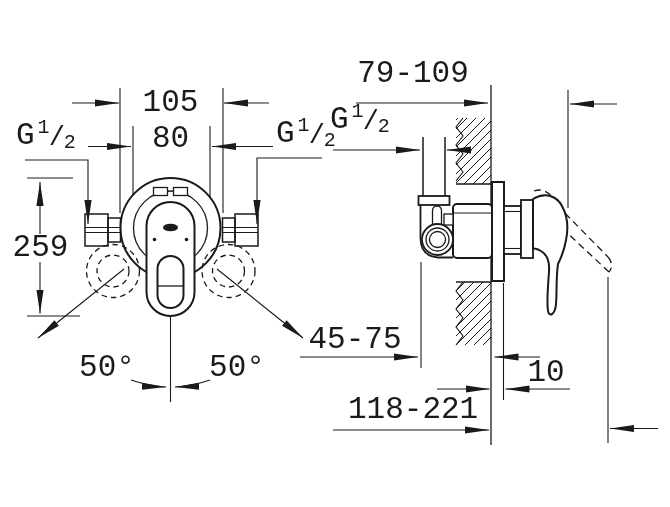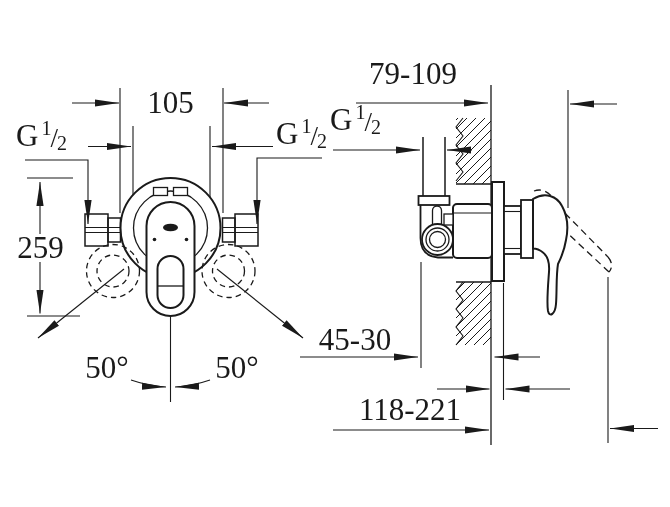--- a/index.html
+++ b/index.html
@@ -1,19 +1,19 @@
 <!DOCTYPE html>
 <html style="--line: #1a1a1a; --bg: #ffffff;"><head>
 <meta charset="utf-8">
 <style>
   :root{ --line:#1a1a1a; --bg:#ffffff; }
   html,body{margin:0;padding:0;background:var(--bg);}
   .canvas{
     position:relative;width:670px;height:507px;background:var(--bg);
-    font-family:Liberation Serif, serif;color:var(--line);overflow:hidden;
+    font-family:Liberation Mono, monospace;color:var(--line);overflow:hidden;
   }
   .art{position:absolute;left:0;top:0;}
   
   .art *{stroke:var(--line);fill:none;stroke-linecap:butt;}
   .o2{stroke-width:2;}
   .o18{stroke-width:1.8;}
   .o15{stroke-width:1.5;}
   .o13{stroke-width:1.3;}
   .thin{stroke-width:1.1;}
   .wf{fill:var(--bg);}
@@ -196,20 +196,21 @@
       </g>
       <g class="thin">
         <line x1="333" y1="430" x2="489" y2="430" marker-end="url(#arr)"></line>
         <line x1="658" y1="428.5" x2="610" y2="428.5" marker-end="url(#arr)"></line>
       </g>
     </g>
   </svg>
 
   <div class="label num" style="left:130px;top:87px;width:81px">105</div>
 
+  <div class="label num" style="left:130px;top:123px;width:81px">80</div>
 
   <div class="label ghalf" style="left:16px;top:120px">
     <span class="gb">G</span>
       <span class="sup">1</span>
       <span class="sl">/</span>
       <span class="sub">2</span>
   </div>
 
   <div class="label ghalf" style="left:276px;top:118px">
     <span class="gb">G</span>
@@ -226,18 +227,19 @@
 
   <div class="label num" style="left:353px;top:58px;width:120px">79-109</div>
 
   <div class="label ghalf" style="left:330px;top:104px">
     <span class="gb">G</span>
       <span class="sup">1</span>
       <span class="sl">/</span>
       <span class="sub">2</span>
   </div>
 
-  <div class="label num" style="left:300px;top:324px;width:110px">45-30</div>
-
+  <div class="label num" style="left:300px;top:324px;width:110px">45-75</div>
+
+  <div class="label num" style="left:516px;top:357px;width:60px">10</div>
 
   <div class="label num" style="left:348px;top:394px;width:124px">118-221</div>
 
 </div>
 
 </body></html>

